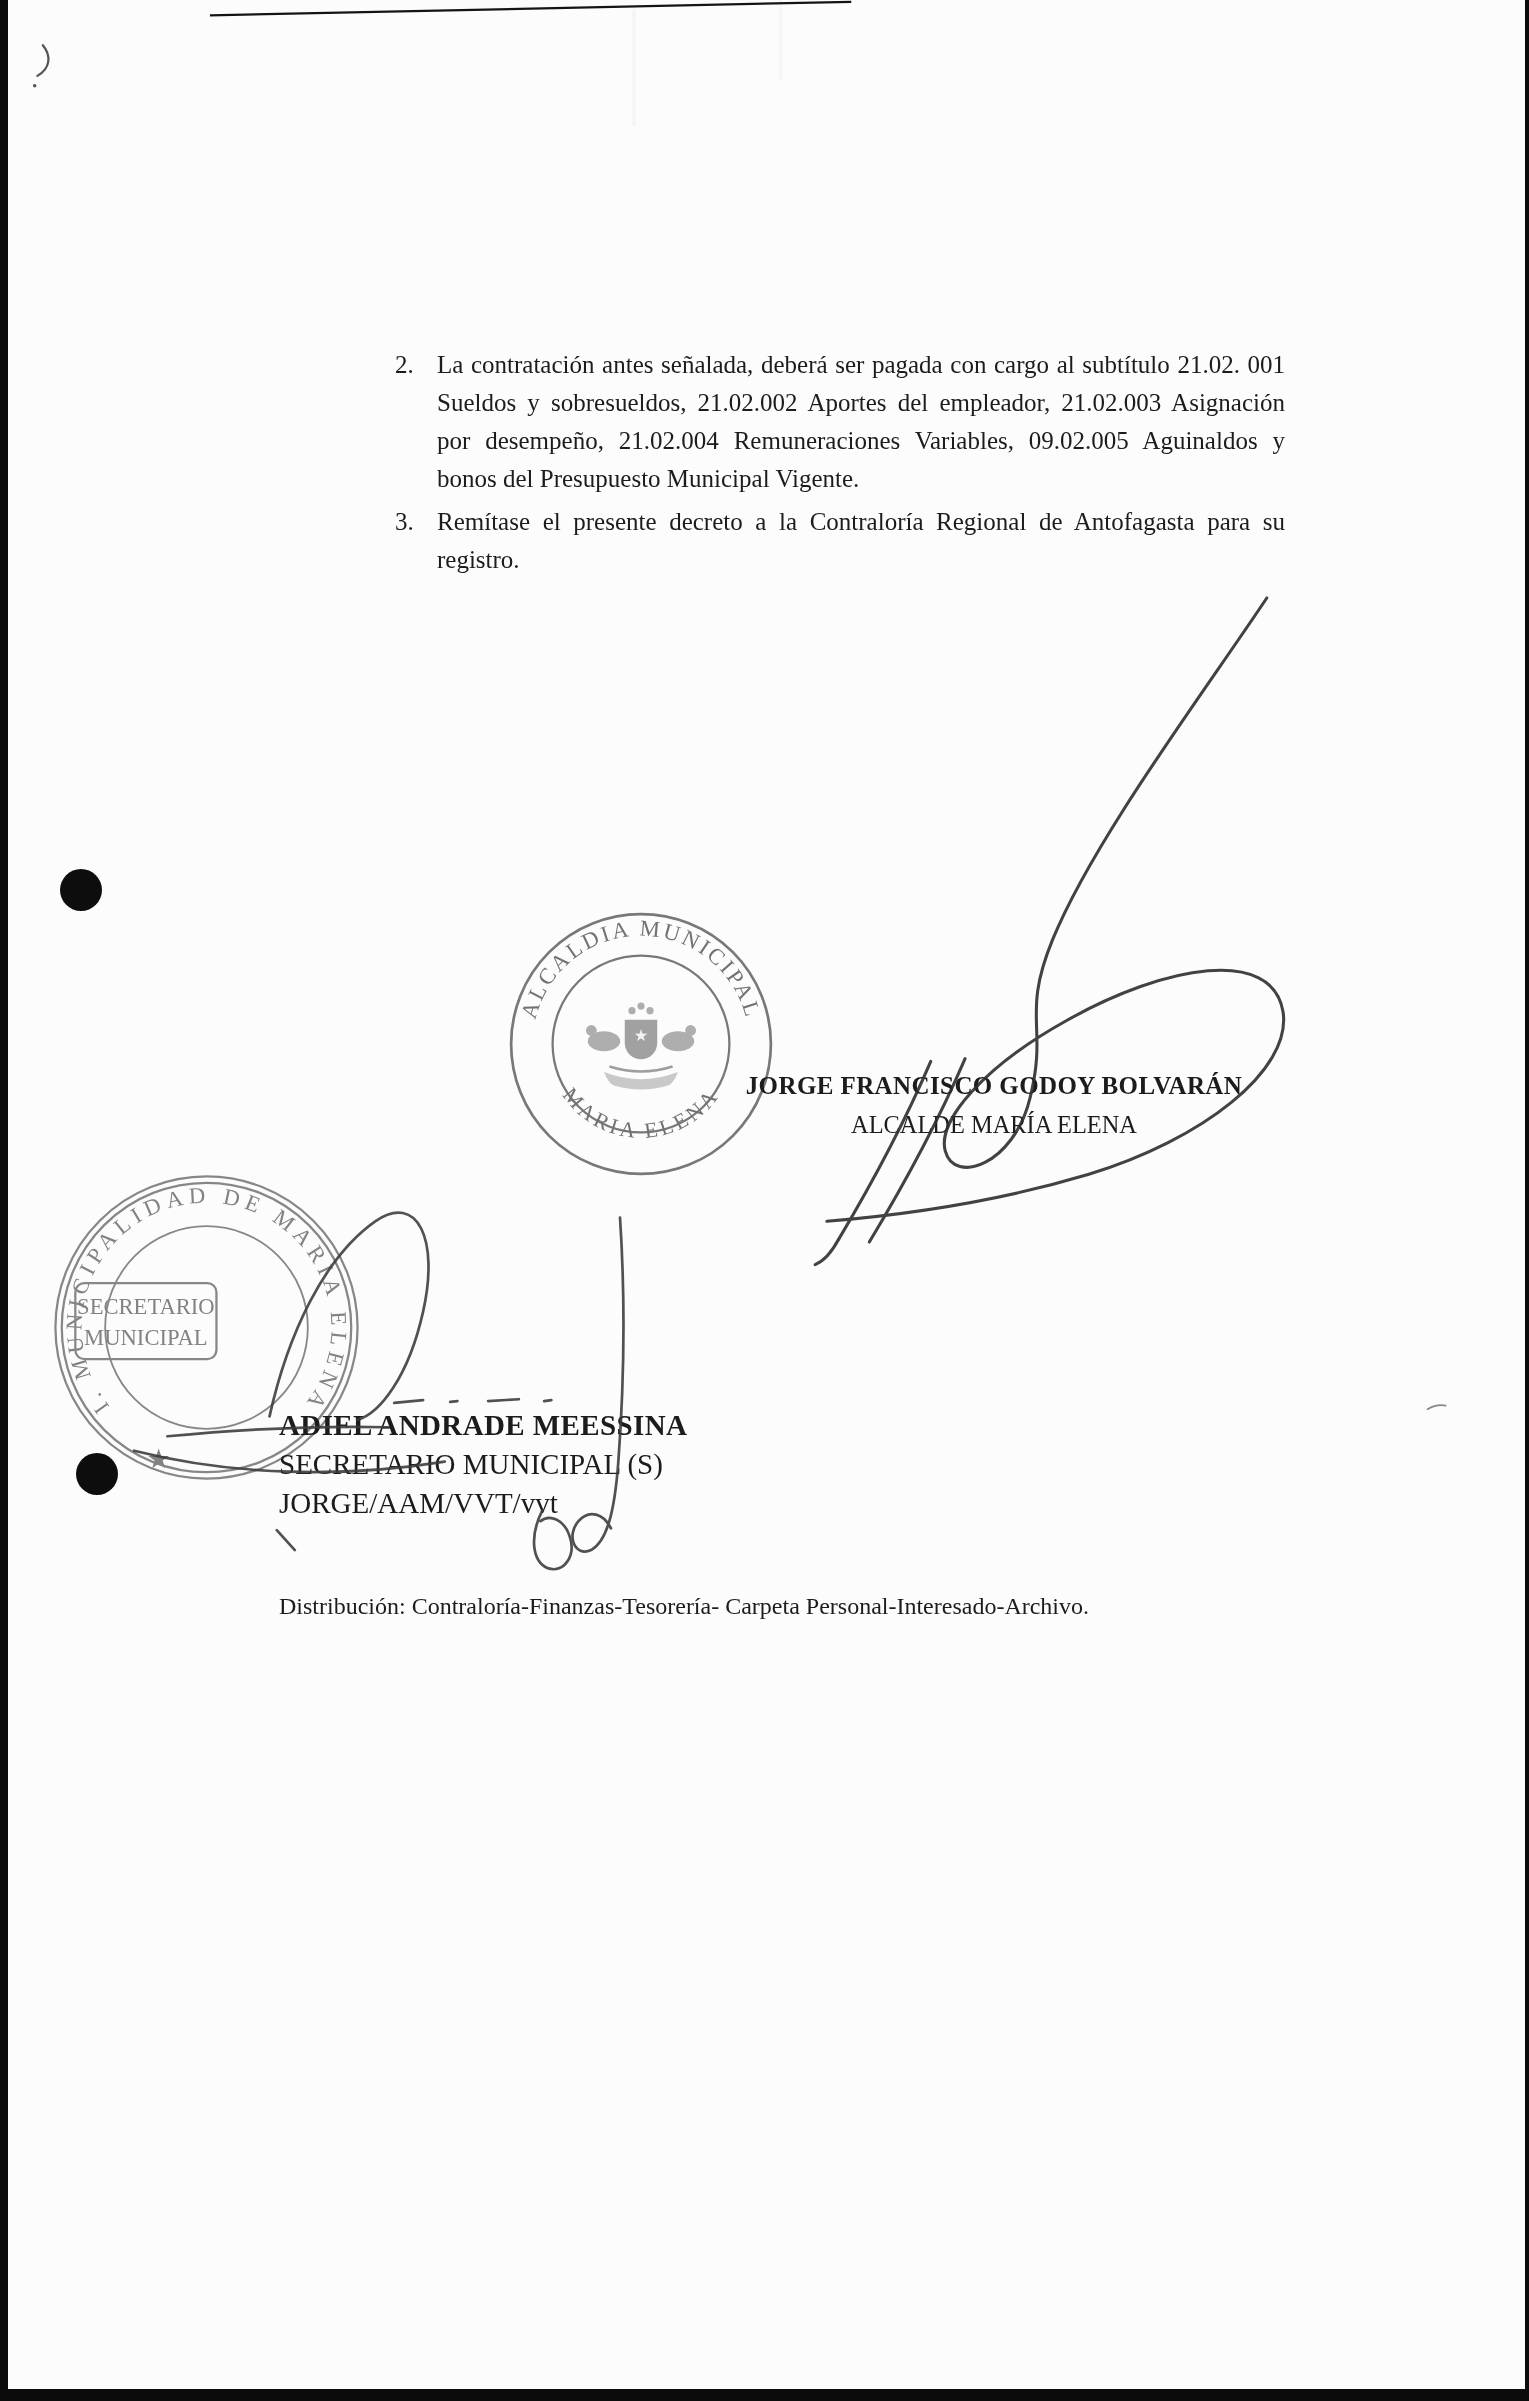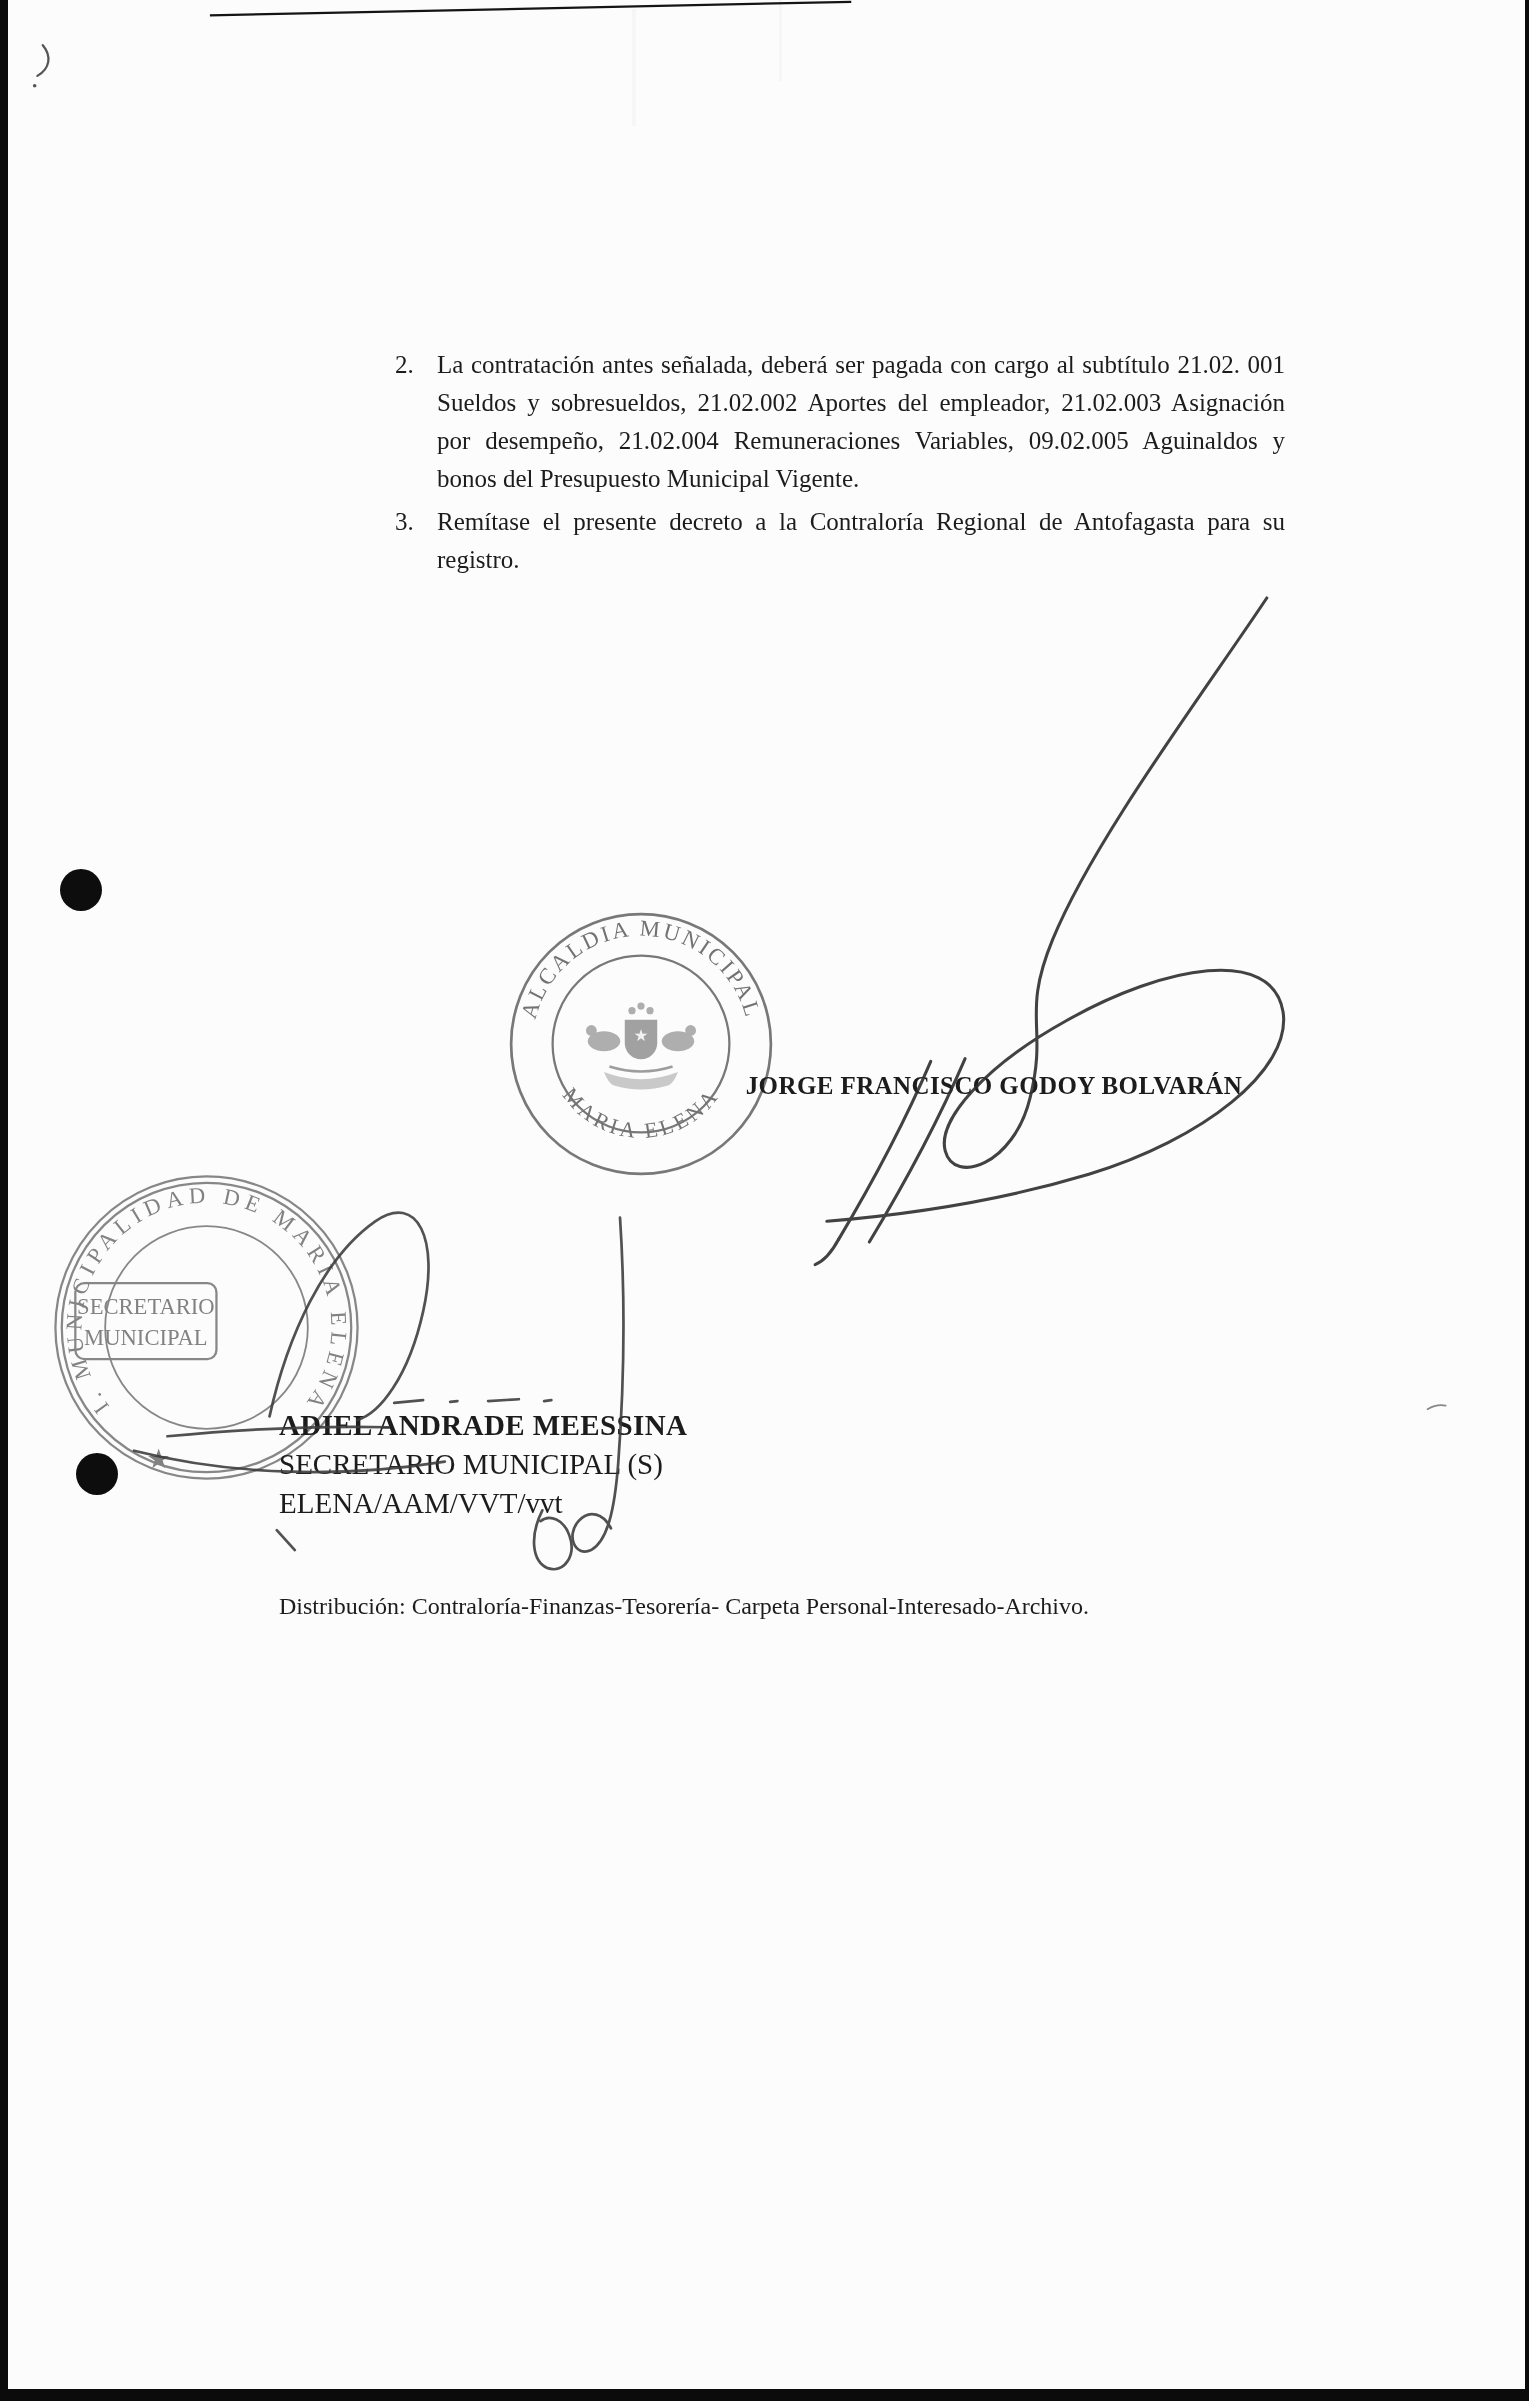--- a/index.html
+++ b/index.html
@@ -109,26 +109,27 @@
     </div>
     <div class="list-item item-3">
       <span class="li-num">3.</span>
       <span class="li-text">Remítase el presente decreto a la Contraloría Regional de Antofagasta para su registro.</span>
     </div>
   </div>
 
 
   <div class="text-layer mayor-block">
     <div class="mayor-name">JORGE FRANCISCO GODOY BOLVARÁN</div>
+    <div class="mayor-title">ALCALDE MARÍA ELENA</div>
   </div>
 
   <div class="text-layer sec-block">
     <div class="sec-name">ADIEL ANDRADE MEESSINA</div>
     <div class="sec-title">SECRETARIO MUNICIPAL (S)</div>
-    <div class="sec-ref">ELENA/AAM/VVT/vvt</div>
+    <div class="sec-ref">JORGE/AAM/VVT/vvt</div>
   </div>
 
   <div class="text-layer dist-line">Distribución: Contraloría-Finanzas-Tesorería- Carpeta Personal-Interesado-Archivo.</div>
 
   <svg class="overlay" width="1530" height="2401" viewBox="0 0 1693 2658">
 
     <path d="M 232,17 L 942,2" stroke="#141414" stroke-width="2.5" fill="none"></path>
 
     <g stroke="#555" stroke-width="2.5" fill="none" stroke-linecap="round">
       <path d="M 47,50 C 57,62 55,76 41,84"></path>

